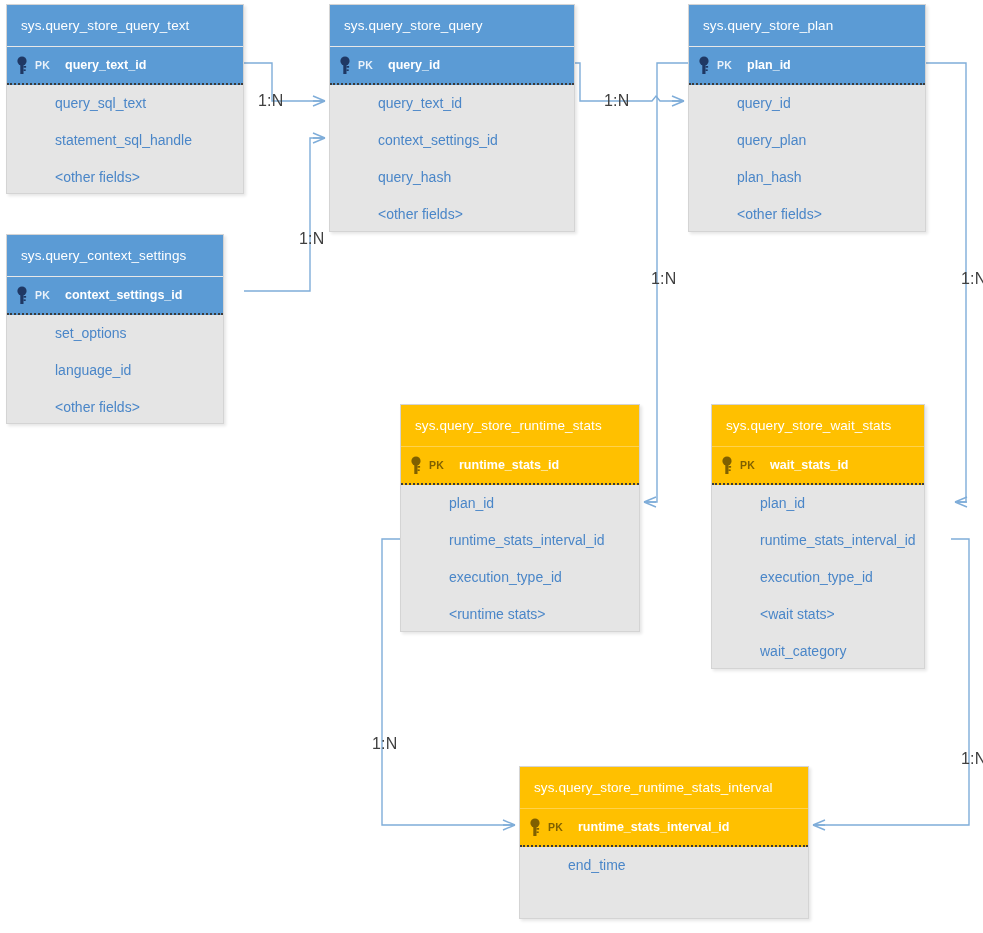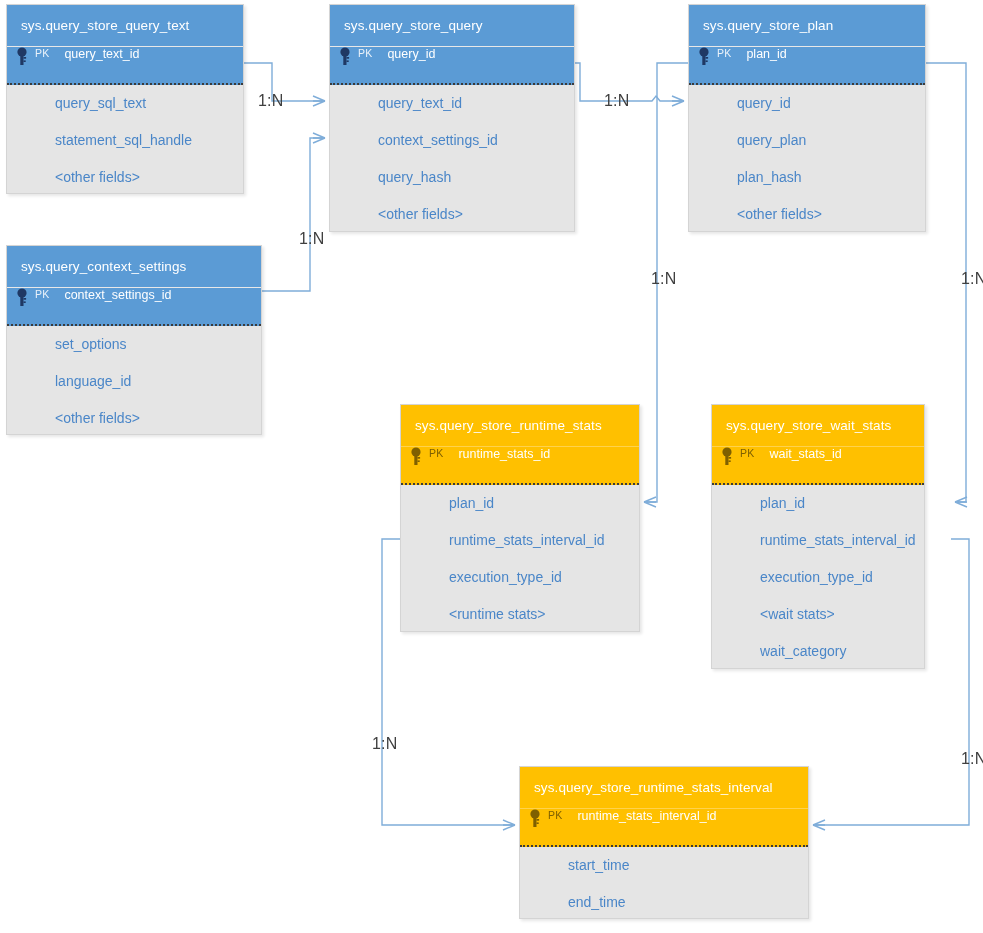--- a/index.html
+++ b/index.html
@@ -59,20 +59,22 @@
   .entity.orange .entity-title { background: #ffc000; border-bottom: 1px solid #ffd24d; }
   .entity.orange .entity-pk    { background: #ffc000; }
   .entity.orange .pk-name      { color: #ffffff; }
   .entity.orange .pk-tag       { color: #7f6000; }
   .entity.orange .key-icon     { color: #7f6000; }
 
   .pk-row-inner {
     position: absolute;
     left: 0; top: 0; right: 0; bottom: 0;
     display: flex;
+    align-items: center;
+    font-weight: bold;
   }
   .key-icon {
     width: 18px;
     margin-left: 10px;
     display: inline-block;
     line-height: 0;
   }
   .key-icon svg { display: block; }
   .pk-tag {
     font-size: 10.5px;
@@ -198,21 +200,21 @@
       </div>
     </div>
     <div class="fields">
       <div class="field">query_id</div>
       <div class="field">query_plan</div>
       <div class="field">plan_hash</div>
       <div class="field">&lt;other fields&gt;</div>
     </div>
   </div>
 
-  <div class="entity blue" style="left:6px; top:245px; width:256px; height:190px;">
+  <div class="entity blue" style="left:6px; top:234px; width:218px; height:190px;">
     <div class="entity-title">sys.query_context_settings</div>
     <div class="entity-pk">
       <div class="pk-row-inner">
         <span class="key-icon">
           <svg width="12" height="19" viewBox="0 0 12 19">
               <circle cx="5" cy="5" r="4.6" fill="currentColor"></circle>
               <rect x="3.3" y="7" width="3.2" height="11" fill="currentColor"></rect>
               <rect x="6.5" y="10" width="2.6" height="1.7" fill="currentColor"></rect>
               <rect x="6.5" y="13.4" width="2.2" height="1.6" fill="currentColor"></rect>
             </svg>
@@ -287,21 +289,20 @@
               <rect x="3.3" y="7" width="3.2" height="11" fill="currentColor"></rect>
               <rect x="6.5" y="10" width="2.6" height="1.7" fill="currentColor"></rect>
               <rect x="6.5" y="13.4" width="2.2" height="1.6" fill="currentColor"></rect>
             </svg>
         </span>
         <span class="pk-tag">PK</span>
         <span class="pk-name">runtime_stats_interval_id</span>
       </div>
     </div>
     <div class="fields">
-      <div class="field">start_time</div>
       <div class="field">end_time</div>
     </div>
   </div>
 
   <span class="rel-label" style="left:258px; top:92px;">1:N</span>
   <span class="rel-label" style="left:299px; top:230px;">1:N</span>
   <span class="rel-label" style="left:604px; top:92px;">1:N</span>
   <span class="rel-label" style="left:651px; top:270px;">1:N</span>
   <span class="rel-label" style="left:961px; top:270px;">1:N</span>
   <span class="rel-label" style="left:372px; top:735px;">1:N</span>

